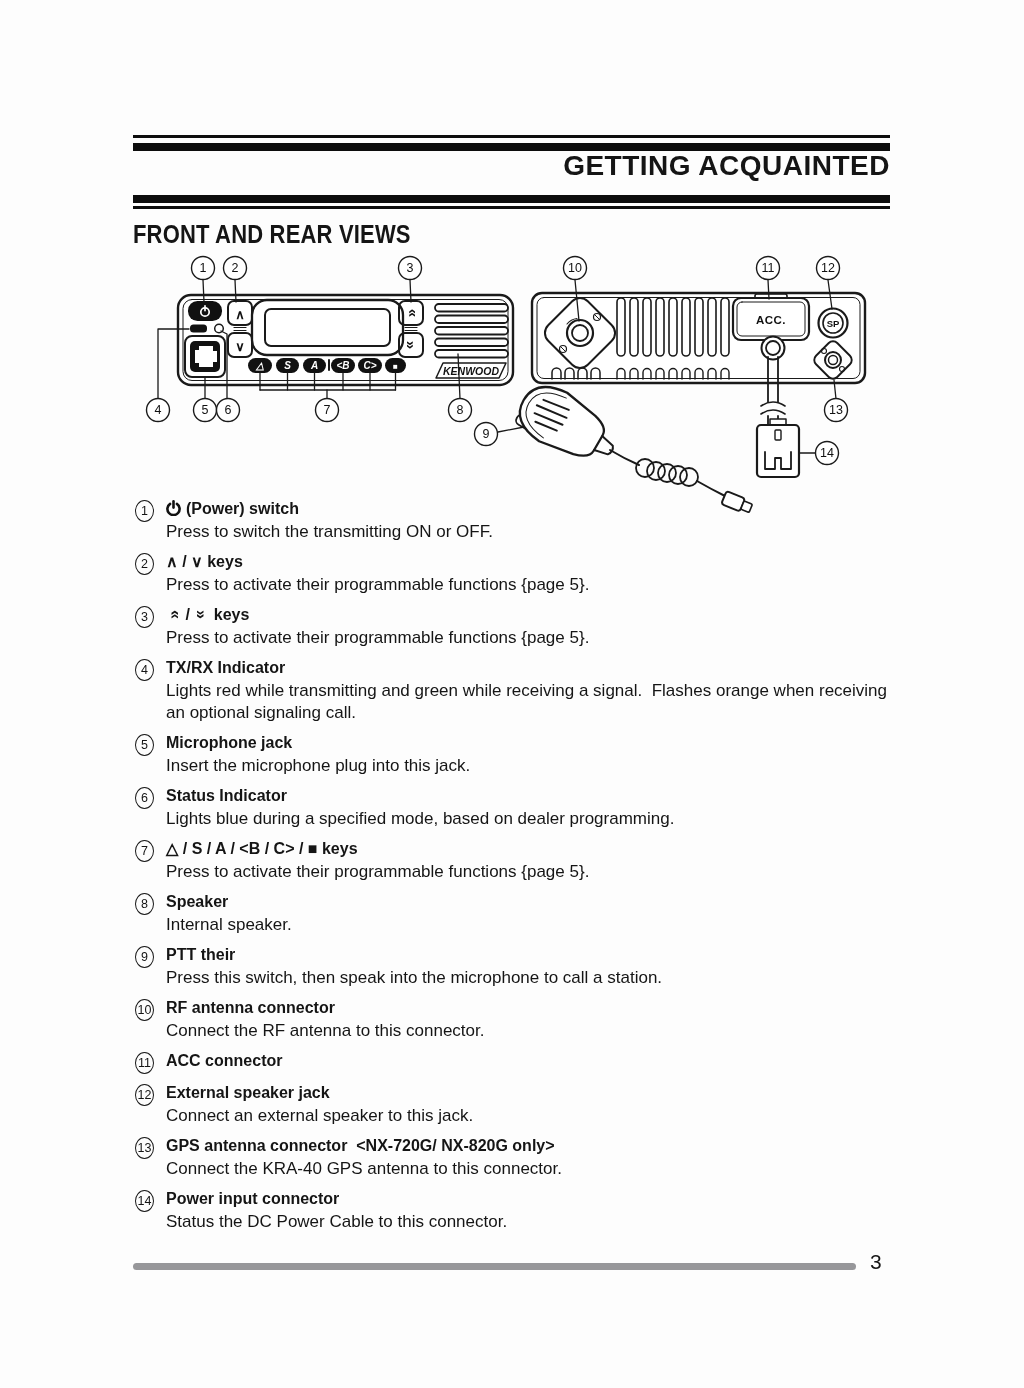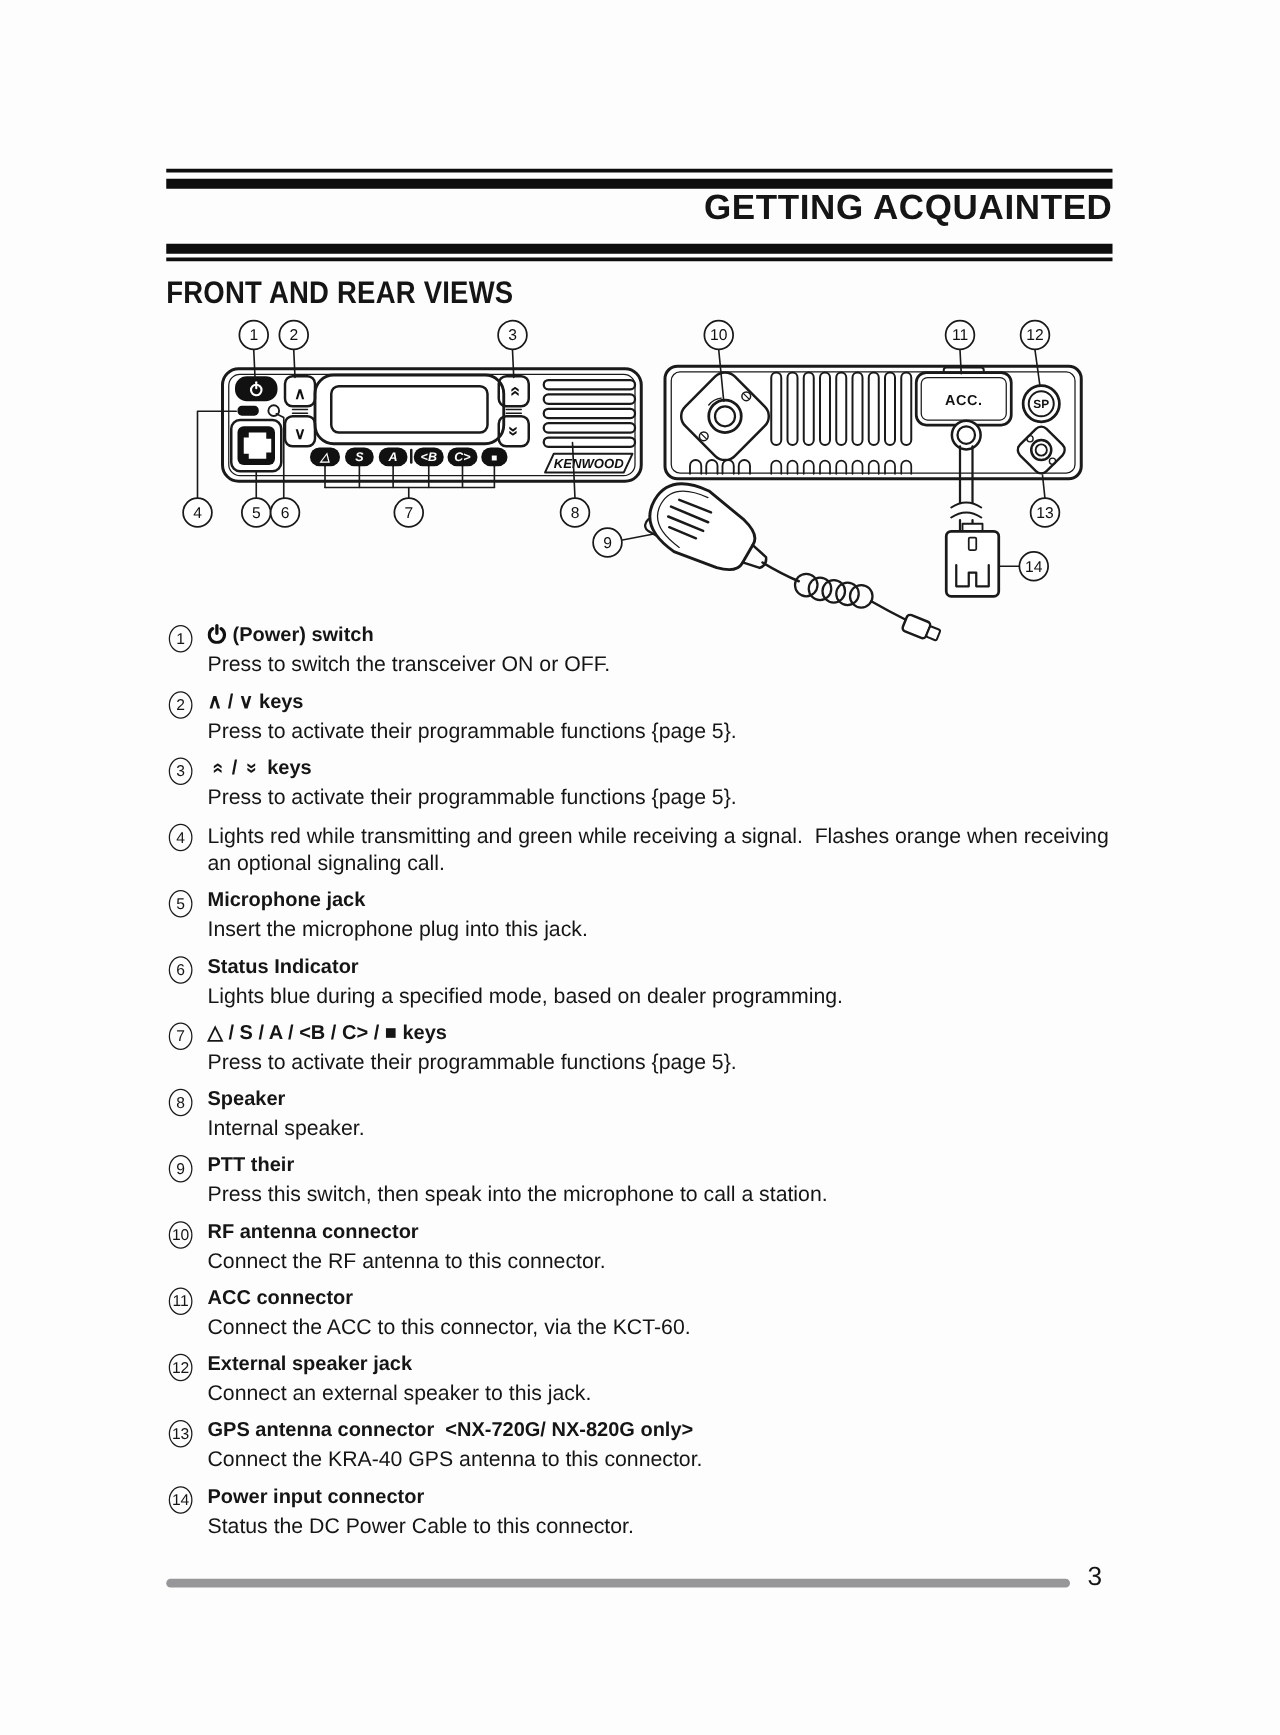--- a/index.html
+++ b/index.html
@@ -346,21 +346,21 @@
 
     <div class="item">
       <span class="num">1</span>
       <div class="ibody">
         <div class="title"><svg class="pwr-ic" width="15" height="16" viewBox="0 0 15 16">
               <g stroke="#111" stroke-width="2.6" fill="none" stroke-linecap="round">
                 <path d="M4.1,3.9 A6.1,6.1 0 1 0 10.9,3.9"></path>
                 <line x1="7.5" y1="1.4" x2="7.5" y2="7.6"></line>
               </g>
             </svg><span>(Power) switch</span></div>
-        <div class="desc">Press to switch the transceiver ON or OFF.</div>
+        <div class="desc">Press to switch the transmitting ON or OFF.</div>
       </div>
     </div>
 
     <div class="item">
       <span class="num">2</span>
       <div class="ibody">
         <div class="title">∧ / ∨ keys</div>
         <div class="desc">Press to activate their programmable functions {page 5}.</div>
       </div>
     </div>
@@ -369,20 +369,21 @@
       <span class="num">3</span>
       <div class="ibody">
         <div class="title"><span class="dblchev">»</span><span> / </span><span class="dblchev down">»</span><span> keys</span></div>
         <div class="desc">Press to activate their programmable functions {page 5}.</div>
       </div>
     </div>
 
     <div class="item">
       <span class="num">4</span>
       <div class="ibody">
+        <div class="title">TX/RX Indicator</div>
         <div class="desc">Lights red while transmitting and green while receiving a signal.&nbsp; Flashes orange when receiving an optional signaling call.</div>
       </div>
     </div>
 
     <div class="item">
       <span class="num">5</span>
       <div class="ibody">
         <div class="title">Microphone jack</div>
         <div class="desc">Insert the microphone plug into this jack.</div>
       </div>
@@ -425,21 +426,20 @@
       <div class="ibody">
         <div class="title">RF antenna connector</div>
         <div class="desc">Connect the RF antenna to this connector.</div>
       </div>
     </div>
 
     <div class="item">
       <span class="num">11</span>
       <div class="ibody">
         <div class="title">ACC connector</div>
-        <div class="desc">Connect the ACC to this connector, via the KCT-60.</div>
       </div>
     </div>
 
     <div class="item">
       <span class="num">12</span>
       <div class="ibody">
         <div class="title">External speaker jack</div>
         <div class="desc">Connect an external speaker to this jack.</div>
       </div>
     </div>

